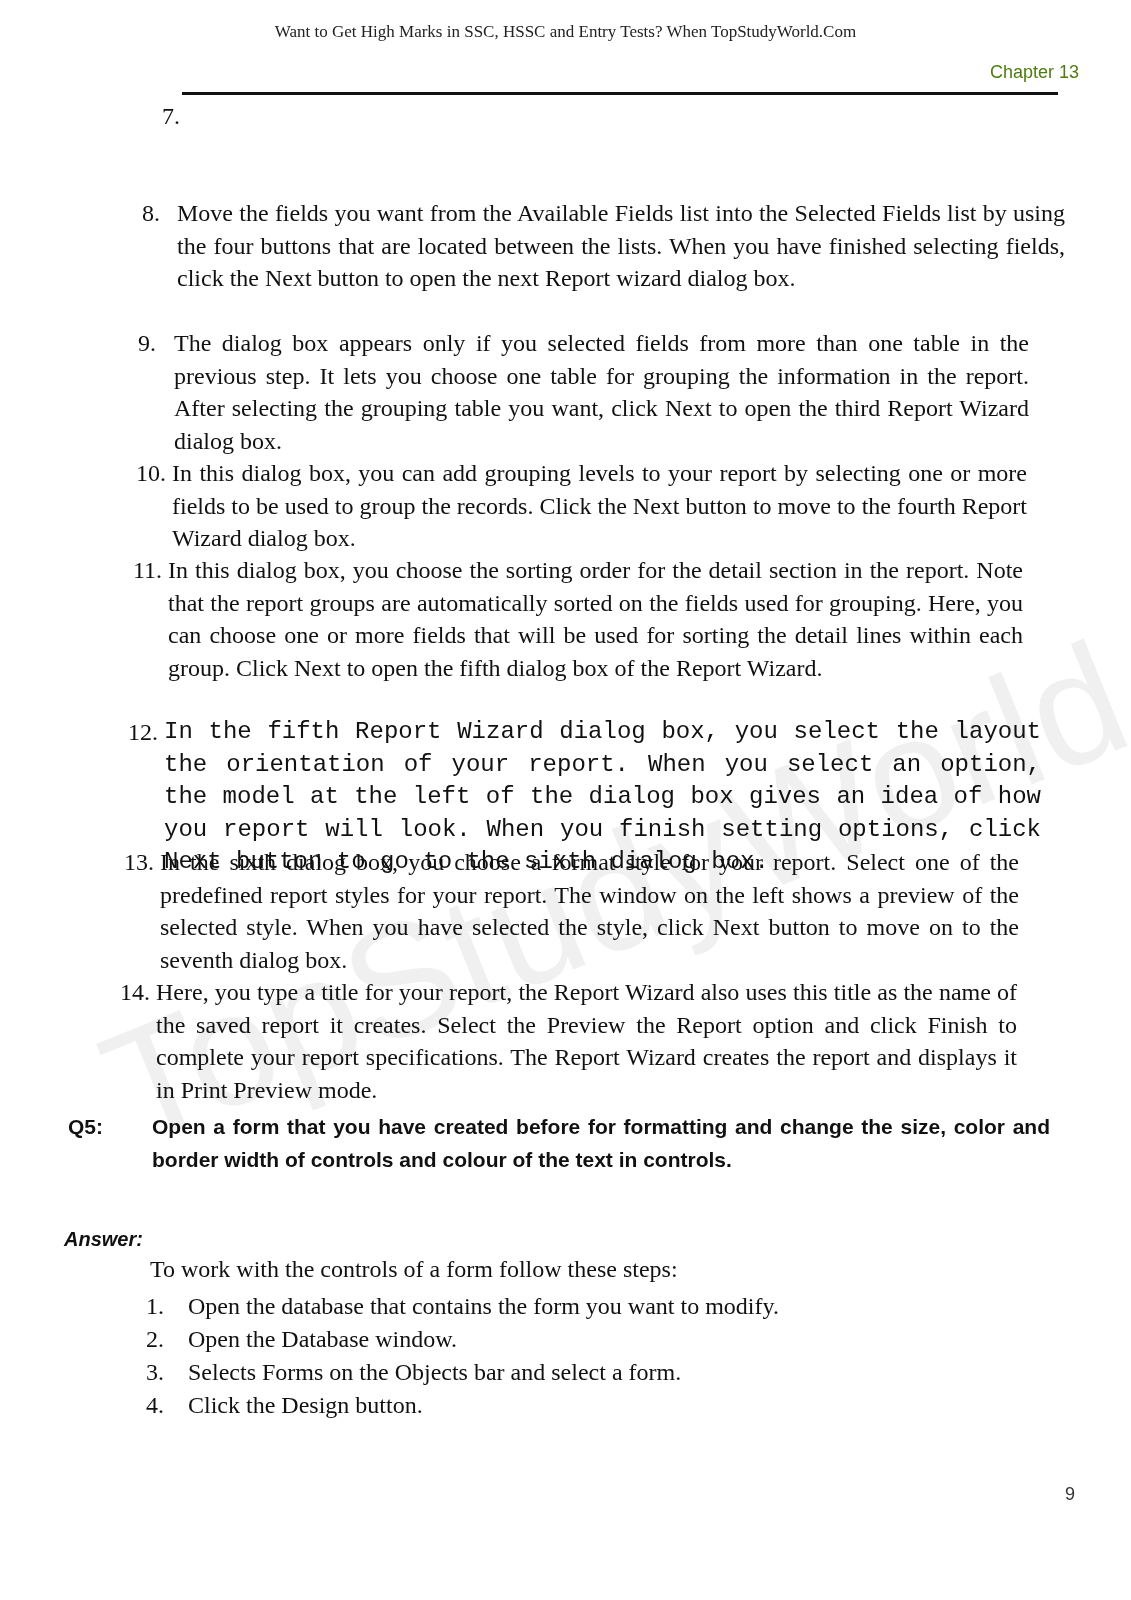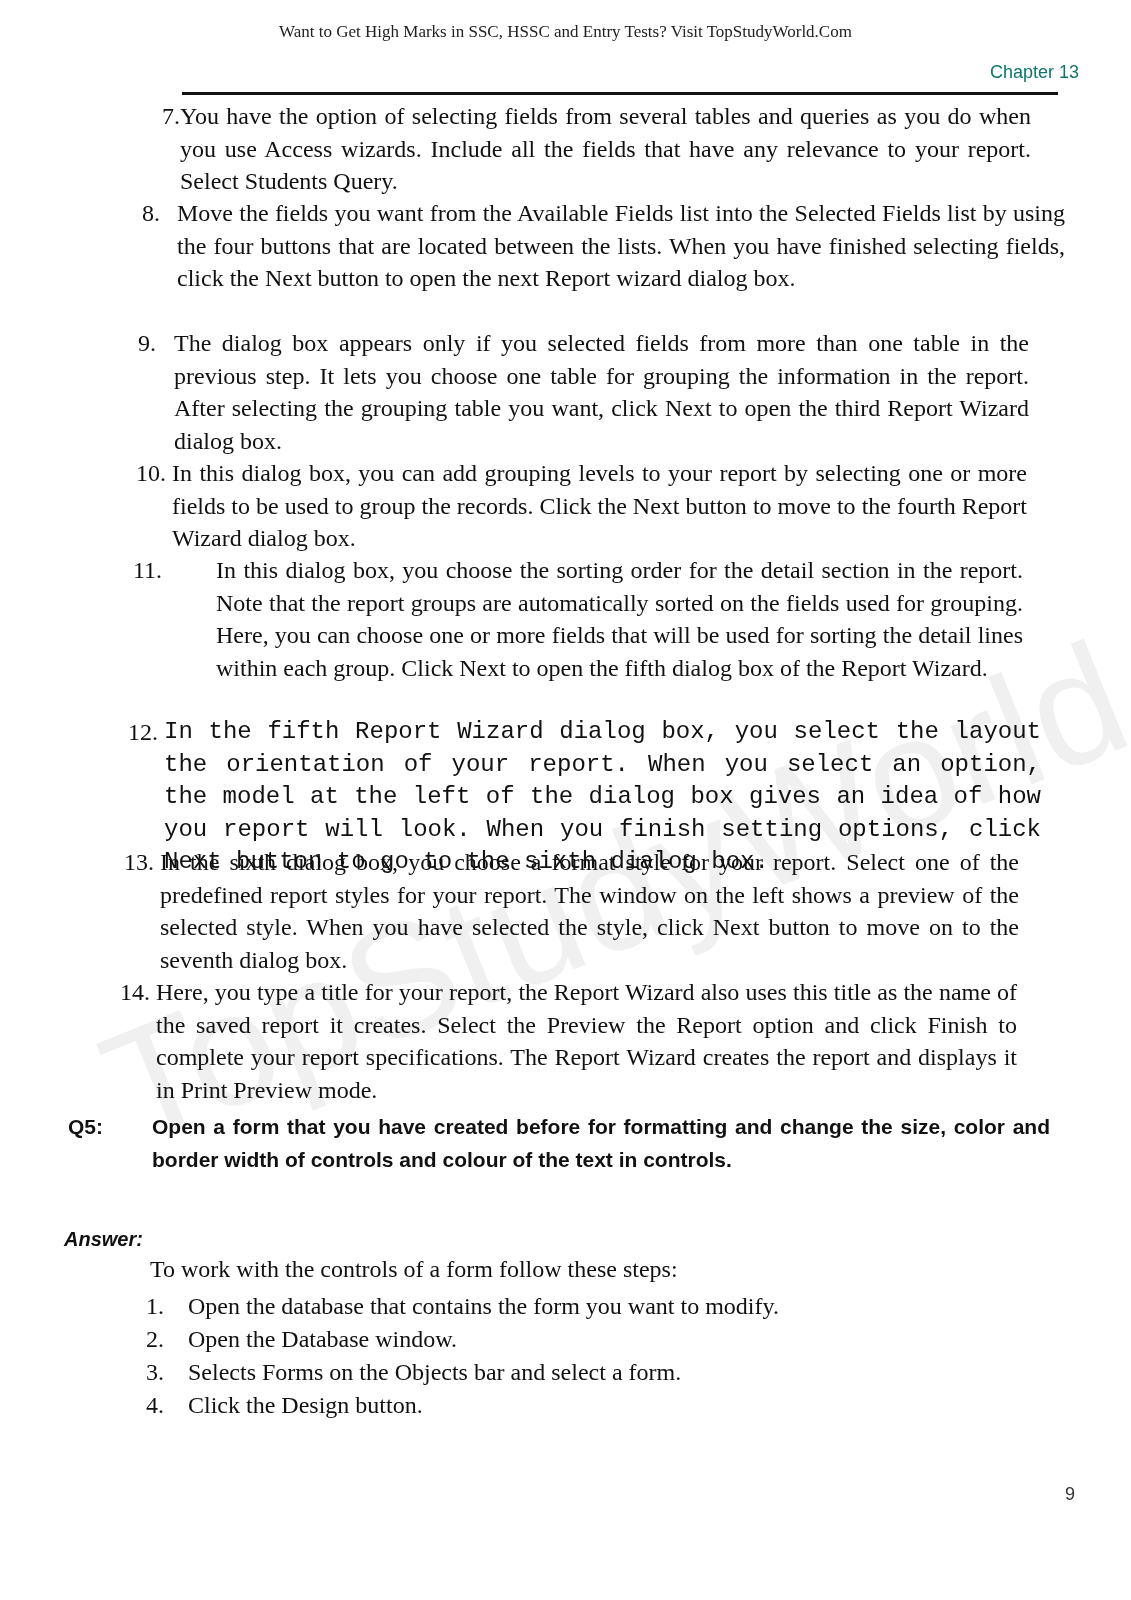--- a/index.html
+++ b/index.html
@@ -1,20 +1,20 @@
 <!DOCTYPE html>
 <html><head>
 <meta charset="utf-8">
 <style>
   html, body { margin: 0; padding: 0; background: #ffffff; }
   body { width: 1131px; height: 1600px; position: relative; overflow: hidden; color: #111; }
   .header-note { position: absolute; top: 22px; left: 0; width: 1131px; text-align: center;
     font-family: "Liberation Serif", serif; font-size: 17px; color: #222; }
   .chapter { position: absolute; top: 62px; right: 52px; font-family: "Liberation Sans", sans-serif;
-    font-size: 18px; color: #0f766e; }
+    font-size: 18px; color: #4d7c0f; }
   .rule { position: absolute; top: 92px; left: 182px; width: 876px; height: 3px; background: #111; }
   .watermark { position: absolute; top: 730px; left: 60px; font-family: "Liberation Sans", sans-serif;
     font-size: 160px; color: rgba(0,0,0,0.06); transform: rotate(-22deg); white-space: nowrap; pointer-events: none; }
   .list { position: absolute; left: 0; top: 100px; width: 1131px; font-family: "Liberation Serif", serif;
     font-size: 24px; line-height: 32.5px; }
   .item { position: relative; }
   .item .num { position: absolute; text-align: right; width: 40px; }
   .item .txt { display: block; text-align: justify; }
   .q5 { position: absolute; top: 1110px; left: 60px; width: 990px; font-family: "Liberation Sans", sans-serif;
     font-weight: bold; font-size: 21px; line-height: 33px; }
@@ -25,43 +25,42 @@
   .intro { position: absolute; top: 1256px; left: 150px; font-family: "Liberation Serif", serif; font-size: 24px; }
   .steps { position: absolute; top: 1290px; left: 0; font-family: "Liberation Serif", serif; font-size: 24px; line-height: 33px; }
   .steps .s { position: relative; height: 33px; }
   .steps .sn { position: absolute; left: 146px; }
   .steps .st { position: absolute; left: 188px; white-space: nowrap; }
   .page-num { position: absolute; top: 1484px; right: 56px; font-family: "Liberation Sans", sans-serif; font-size: 18px; color: #333; }
 </style>
 </head>
 <body>
 
-<div class="header-note">Want to Get High Marks in SSC, HSSC and Entry Tests? Visit TopStudyWorld.Com</div>
+<div class="header-note">Want to Get High Marks in SSC, HSSC and Entry Tests? When TopStudyWorld.Com</div>
 <div class="chapter">Chapter 13</div>
 <div class="rule"></div>
 <div class="watermark">TopStudyWorld.Com</div>
 
 <div class="list">
   <div class="item" style="height:97px;">
     <span class="num" style="left:140px;">7.</span>
-    <span class="txt" style="margin-left:180px;margin-right:100px;">You have the option of selecting fields from several tables and queries as you do when you use Access wizards. Include all the fields that have any relevance to your report. Select Students Query.</span>
   </div>
   <div class="item" style="height:130px;">
     <span class="num" style="left:120px;">8.</span>
     <span class="txt" style="margin-left:177px;margin-right:66px;">Move the fields you want from the Available Fields list into the Selected Fields list by using the four buttons that are located between the lists. When you have finished selecting fields, click the Next button to open the next Report wizard dialog box.</span>
   </div>
   <div class="item" style="height:130px;">
     <span class="num" style="left:116px;">9.</span>
     <span class="txt" style="margin-left:174px;margin-right:102px;">The dialog box appears only if you selected fields from more than one table in the previous step. It lets you choose one table for grouping the information in the report. After selecting the grouping table you want, click Next to open the third Report Wizard dialog box.</span>
   </div>
   <div class="item" style="height:97px;">
     <span class="num" style="left:126px;">10.</span>
     <span class="txt" style="margin-left:172px;margin-right:104px;">In this dialog box, you can add grouping levels to your report by selecting one or more fields to be used to group the records. Click the Next button to move to the fourth Report Wizard dialog box.</span>
   </div>
-  <div class="item" style="height:162px;padding-left:48px;">
+  <div class="item" style="height:162px;">
     <span class="num" style="left:122px;">11.</span>
     <span class="txt" style="margin-left:168px;margin-right:108px;">In this dialog box, you choose the sorting order for the detail section in the report. Note that the report groups are automatically sorted on the fields used for grouping. Here, you can choose one or more fields that will be used for sorting the detail lines within each group. Click Next to open the fifth dialog box of the Report Wizard.</span>
   </div>
   <div class="item" style="height:130px;">
     <span class="num" style="left:118px;">12.</span>
     <span class="txt" style="margin-left:164px;margin-right:90px;font-family:Liberation Mono, monospace;">In the fifth Report Wizard dialog box, you select the layout the orientation of your report. When you select an option, the model at the left of the dialog box gives an idea of how you report will look. When you finish setting options, click Next button to go to the sixth dialog box.</span>
   </div>
   <div class="item" style="height:130px;">
     <span class="num" style="left:114px;">13.</span>
     <span class="txt" style="margin-left:160px;margin-right:112px;">In the sixth dialog box, you choose a format style for your report. Select one of the predefined report styles for your report. The window on the left shows a preview of the selected style. When you have selected the style, click Next button to move on to the seventh dialog box.</span>

